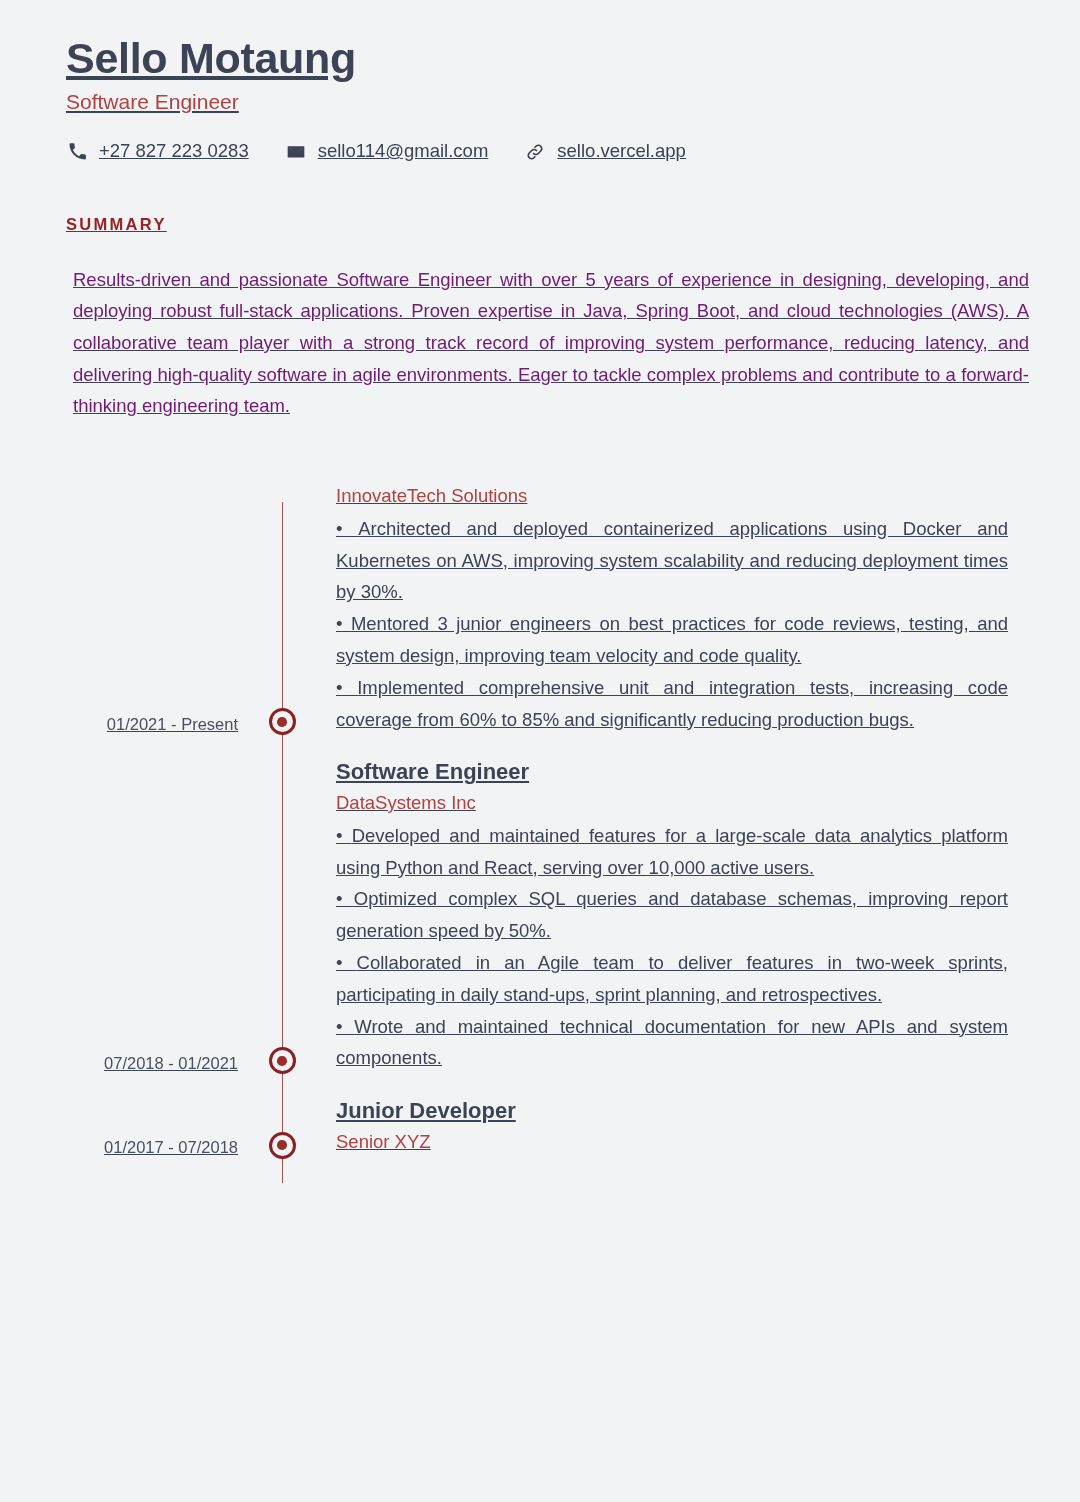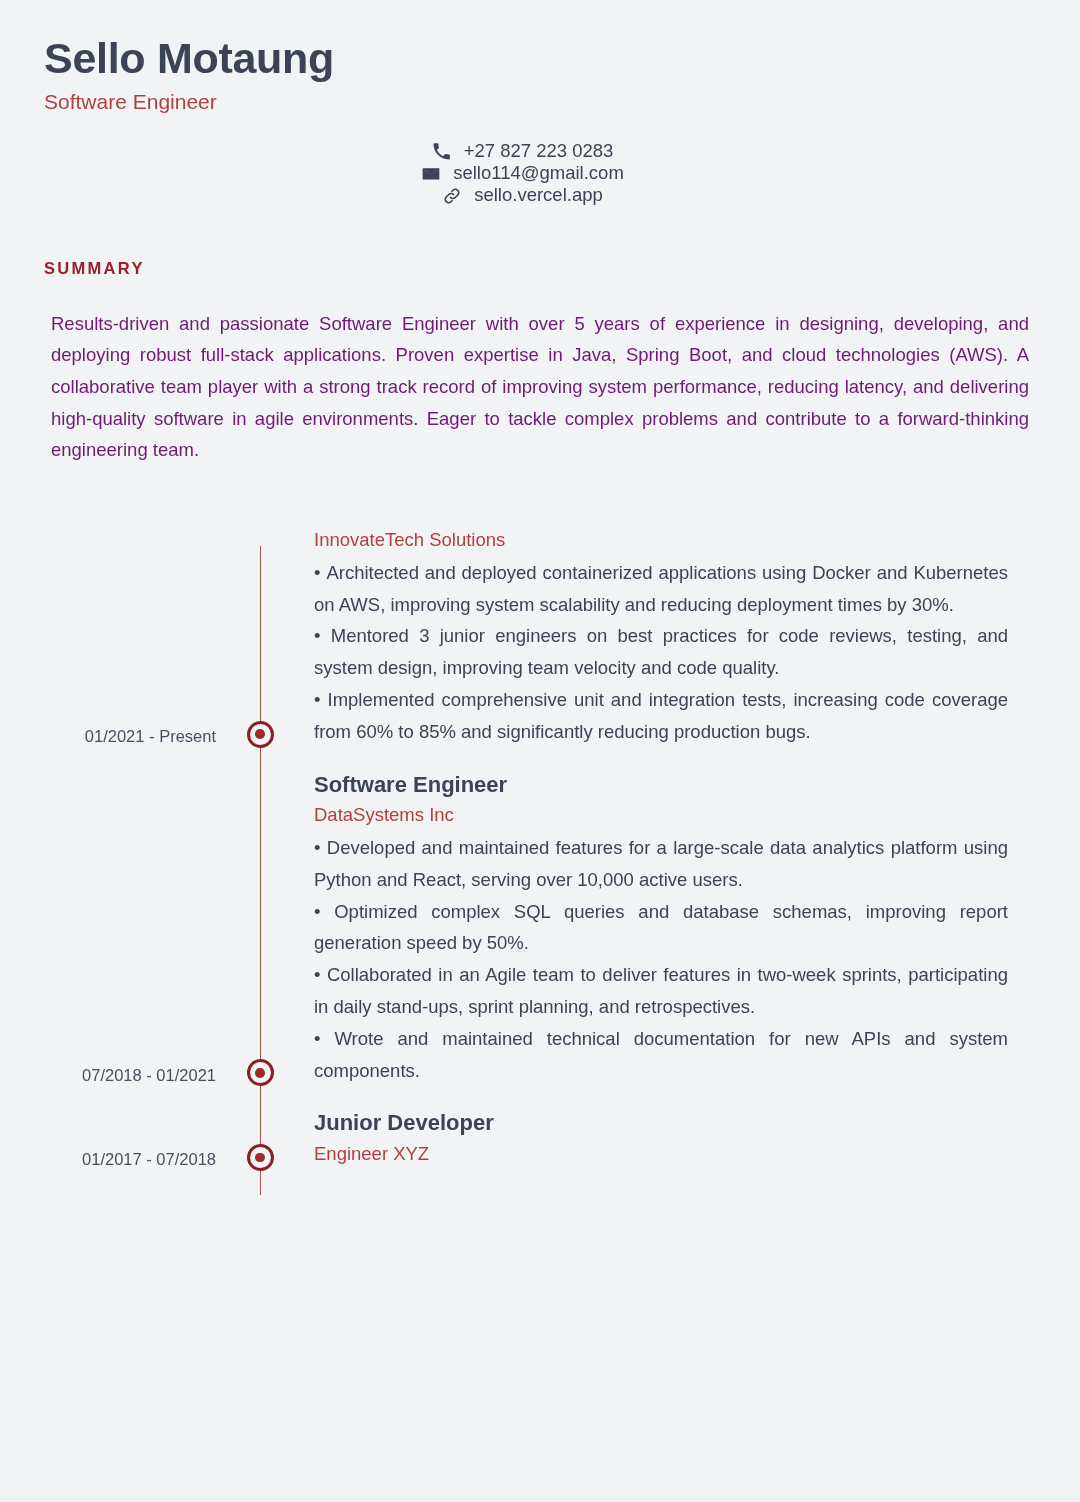--- a/index.html
+++ b/index.html
@@ -11,22 +11,23 @@
     height: 1502px;
     background: #f2f3f5;
     font-family: "Liberation Sans", sans-serif;
     color: #3b4354;
     overflow: hidden;
   }
   .page {
     width: 1080px;
     height: 1502px;
     box-sizing: border-box;
-    padding: 34px 44px 0 44px;
-    position: relative;
+    padding: 34px 44px 0 66px;
+    position: relative;
+    text-decoration: underline;
   }
 
   
   .name {
     font-size: 43px;
     font-weight: bold;
     color: #3b4354;
     letter-spacing: -0.3px;
     line-height: 1.15;
     margin: 0 0 6px 0;
@@ -35,21 +36,20 @@
     font-size: 21px;
     color: #b1413f;
     margin: 0 0 26px 0;
     line-height: 1.2;
   }
   .contact-row {
     display: flex;
     align-items: center;
     gap: 0;
     margin-bottom: 4px;
-    flex-direction: column;
   }
   .contact-item {
     display: flex;
     align-items: center;
     margin-right: 36px;
   }
   .contact-icon {
     display: inline-flex;
     align-items: center;
     justify-content: center;
@@ -262,20 +262,20 @@
         </div>
       </div>
 
       <div class="exp-item">
         <div class="exp-dates">01/2017 - 07/2018</div>
         <div class="exp-marker-col">
           <div class="marker"></div>
         </div>
         <div class="exp-body">
           <div class="exp-title">Junior Developer</div>
-          <div class="exp-company">Engineer XYZ</div>
+          <div class="exp-company">Senior XYZ</div>
         </div>
       </div>
 
     </div>
   </div>
 
 </div>
 
 </body></html>

